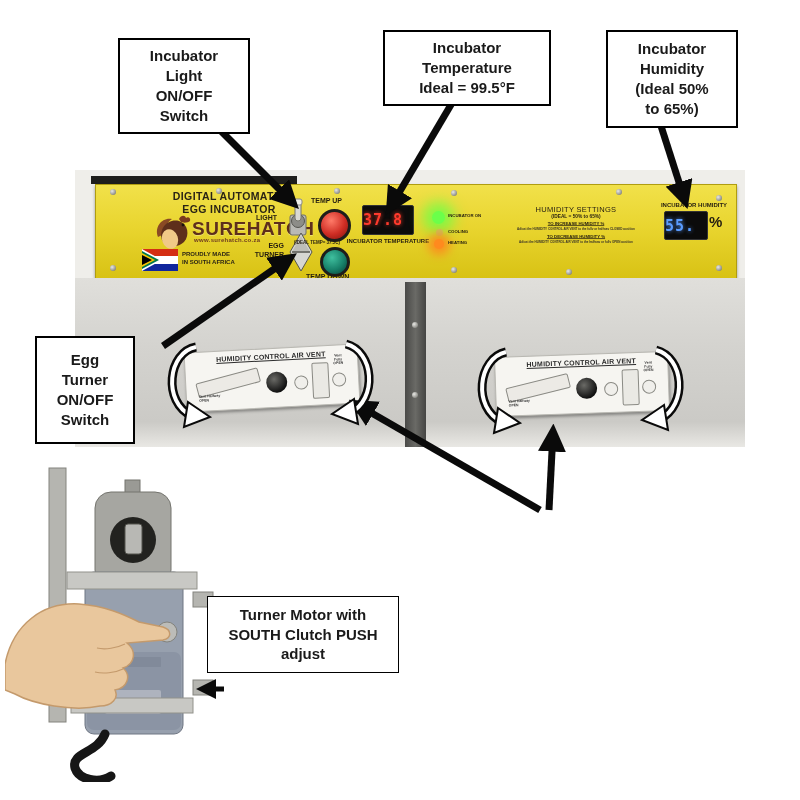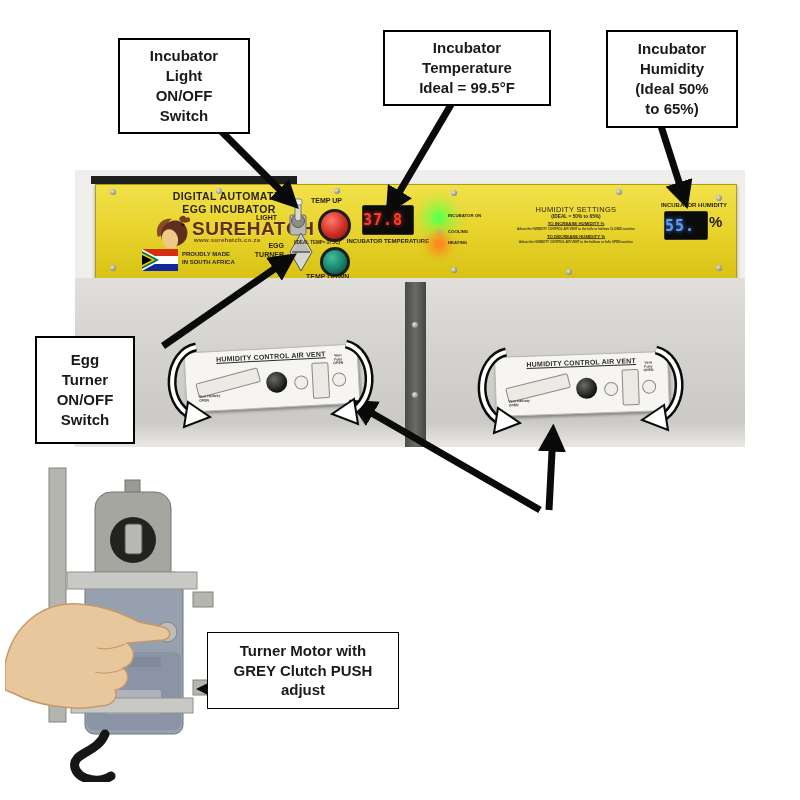--- a/index.html
+++ b/index.html
@@ -310,19 +310,19 @@
   </div>
 
   <div class="callout" style="left:35px;top:336px;width:96px;height:104px;">
     <div>Egg</div>
     <div>Turner</div>
     <div>ON/OFF</div>
     <div>Switch</div>
   </div>
 
 
-  <div class="callout" style="left:207px;top:632px;width:190px;height:75px;border-width:1.5px;">
+  <div class="callout" style="left:207px;top:596px;width:190px;height:75px;border-width:1.5px;">
     <div>Turner Motor with</div>
-    <div>GREY Clutch PUSH</div>
+    <div>SOUTH Clutch PUSH</div>
     <div>adjust</div>
   </div>
 
 </div>
 
 </body></html>

